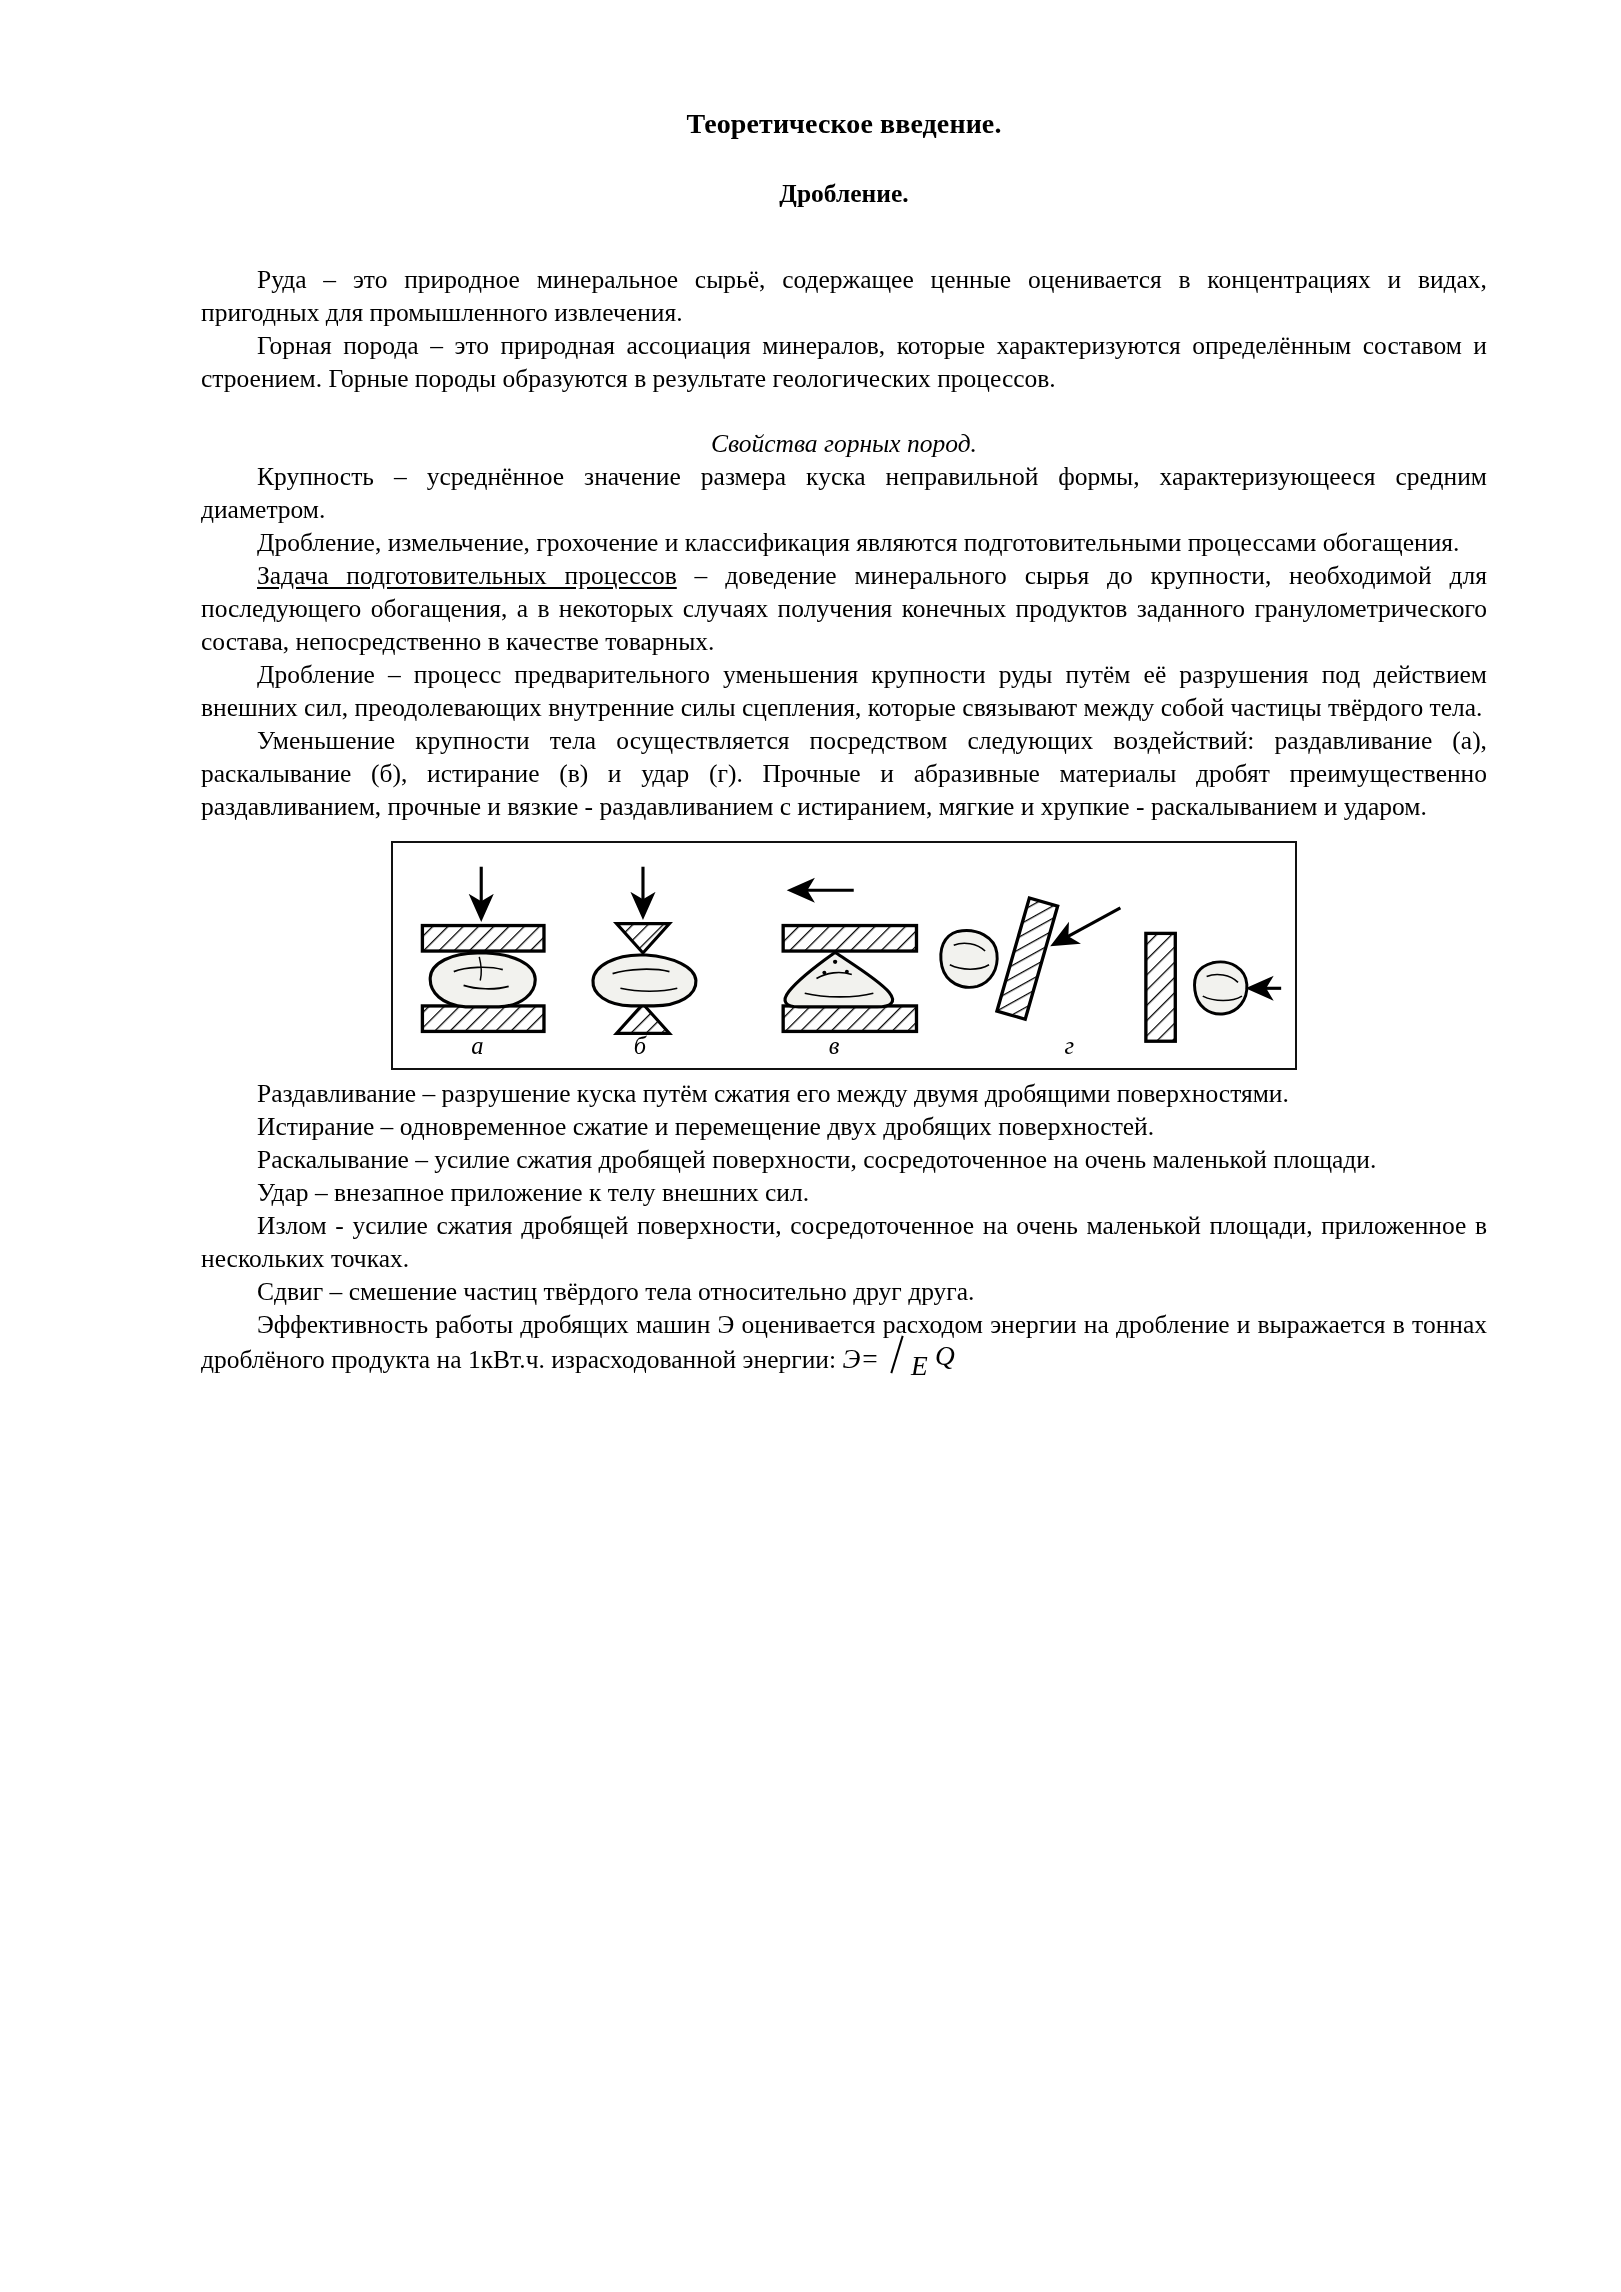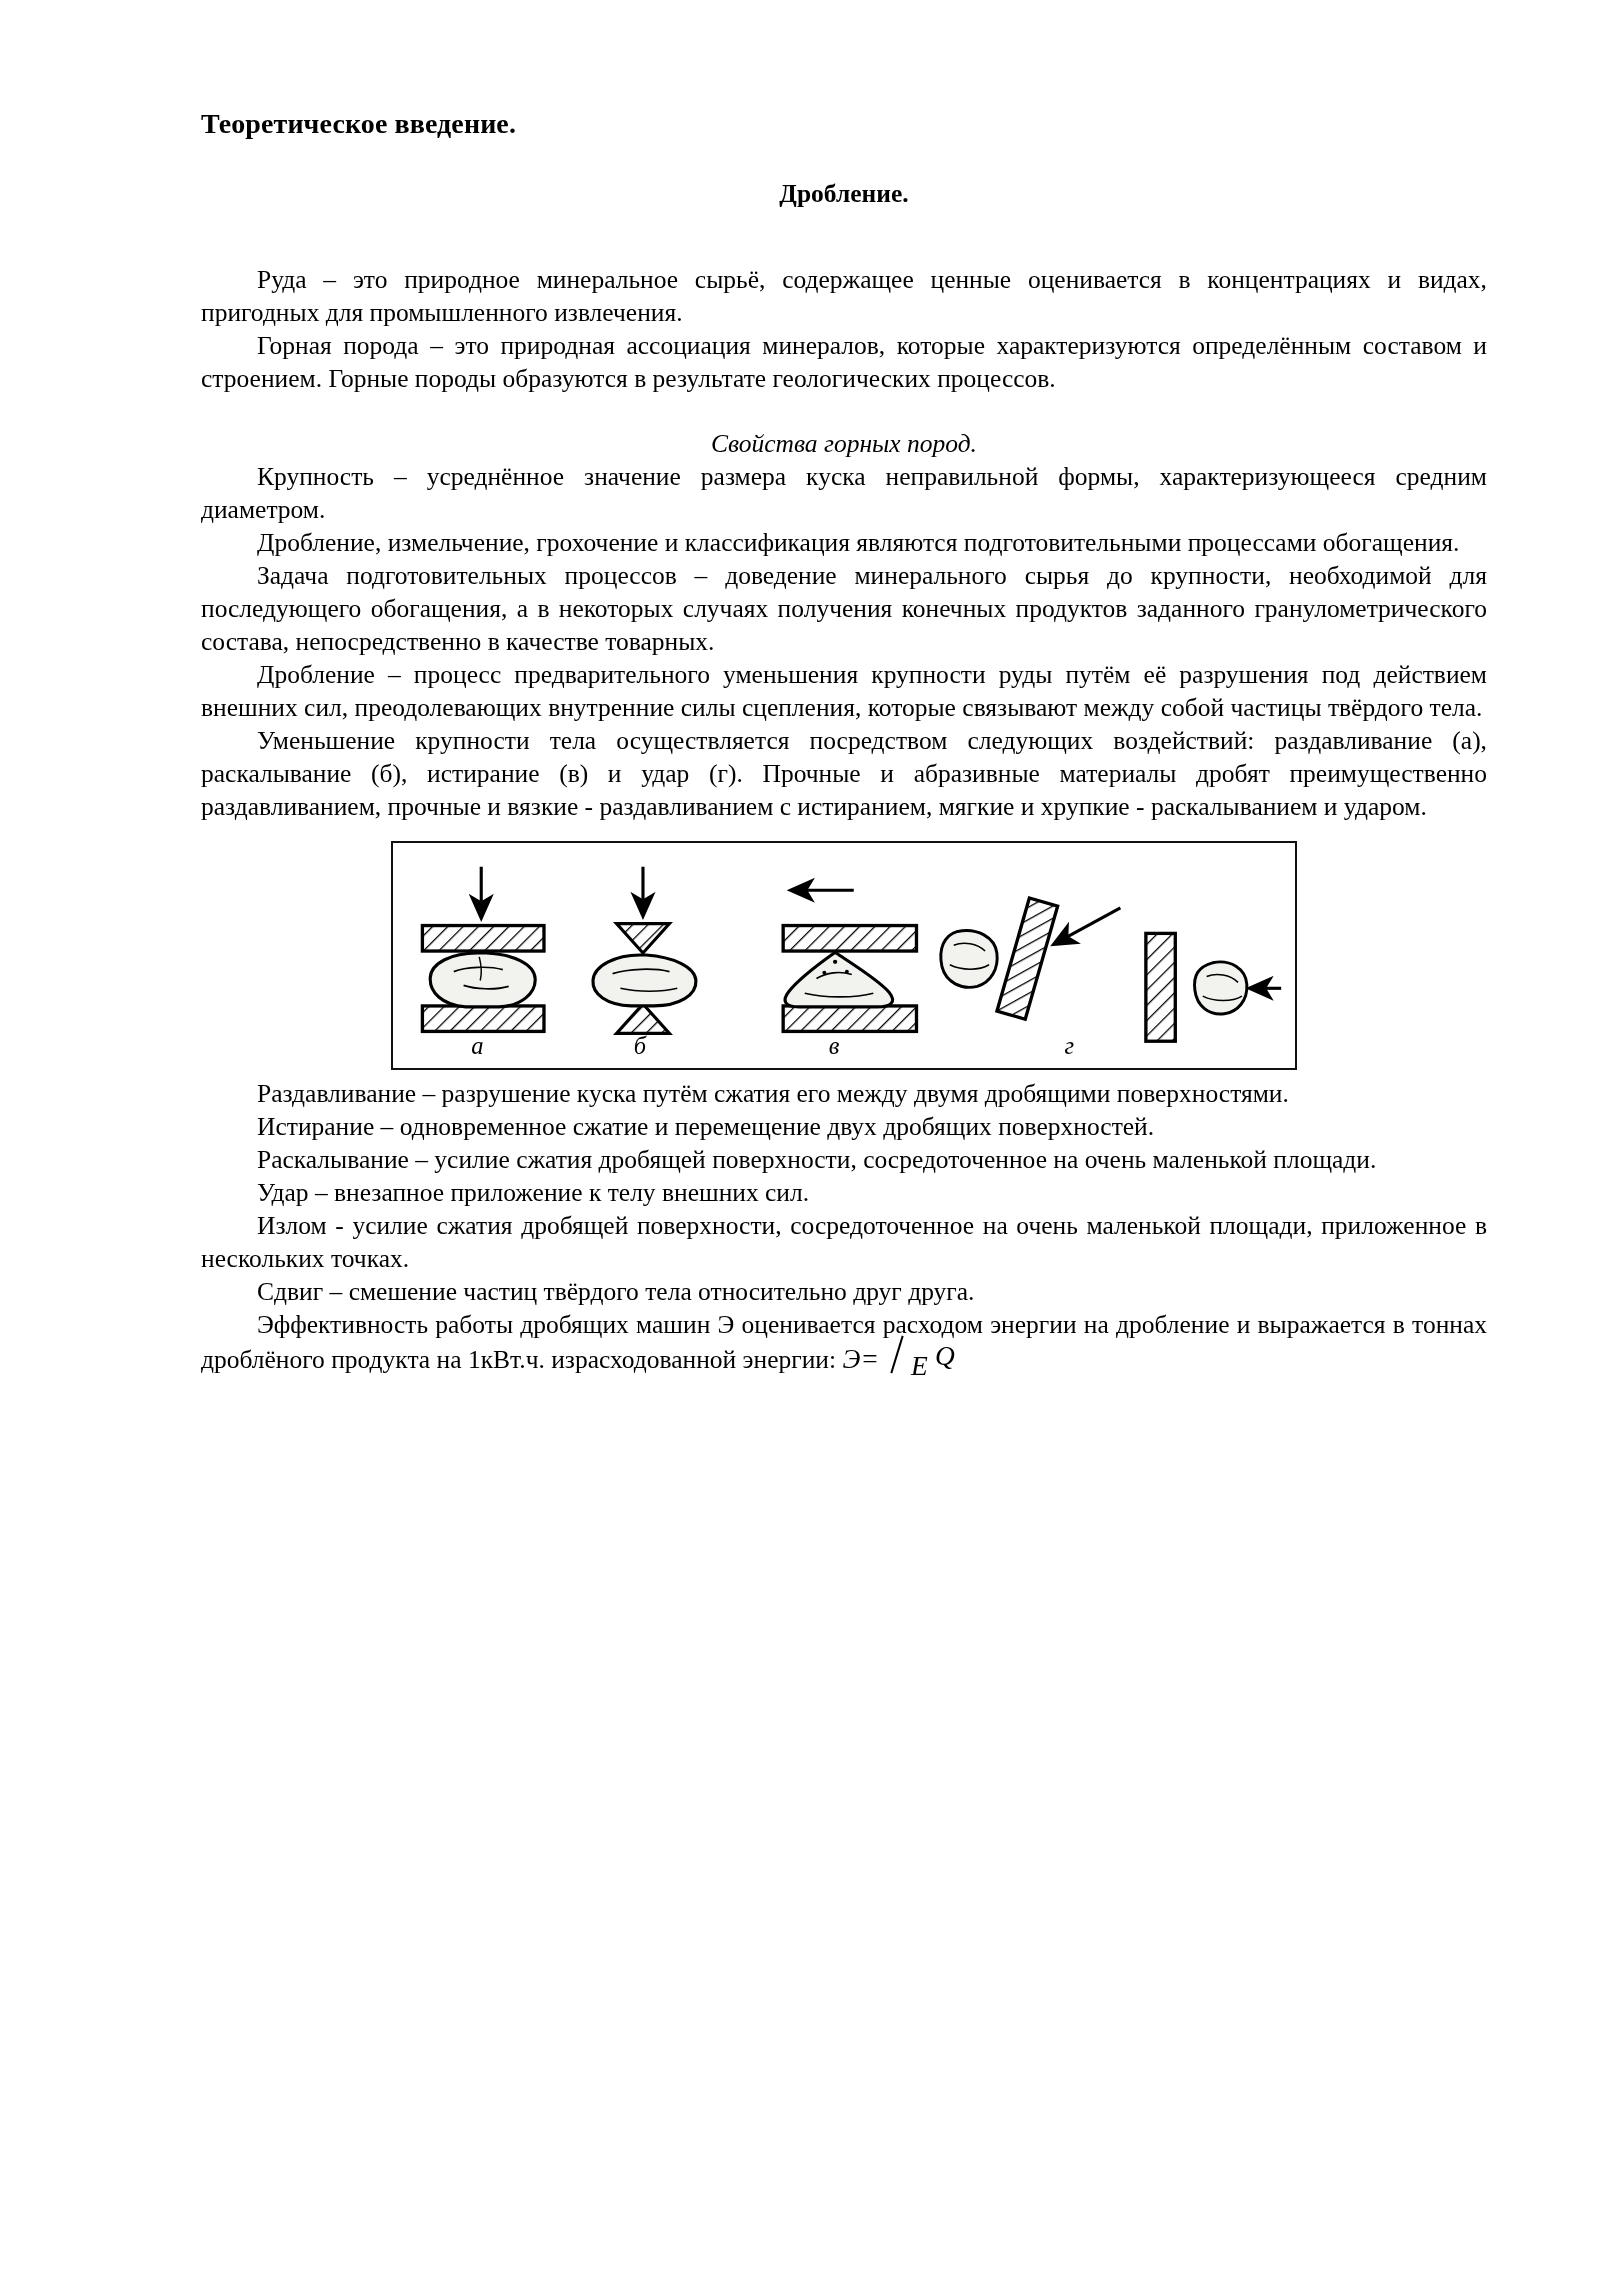--- a/index.html
+++ b/index.html
@@ -16,21 +16,21 @@
   }
   .page {
     position: relative;
     width: 1621px;
     height: 2293px;
     box-sizing: border-box;
     padding: 106px 134px 0 201px;
     background: #ffffff;
   }
   .doc-title {
-    text-align: left;
+    text-align: center;
     font-size: 28px;
     font-weight: bold;
     margin: 0 0 0 0;
     line-height: 1.25;
     letter-spacing: 0.1px;
   }
   .section-title {
     text-align: center;
     font-size: 25.5px;
     font-weight: bold;
@@ -48,21 +48,21 @@
     text-align: justify;
     text-justify: inter-word;
     font-size: 25.5px;
     line-height: 1.295;
     margin: 0;
     text-indent: 56px;
     hyphens: none;
   }
   .gap-lg { height: 47px; }
   .gap-md { height: 33px; }
-  .u { text-underline-offset: 2.9px; margin-top: 8px; }
+  .u { text-decoration: underline; text-underline-offset: 2.9px; margin-top: 8px; }
   .formula {
     font-style: italic;
     font-size: 27.4px;
     white-space: nowrap;
   }
   .formula .frac {
     display: inline-block;
     vertical-align: middle;
     position: relative;
     width: 45px;

